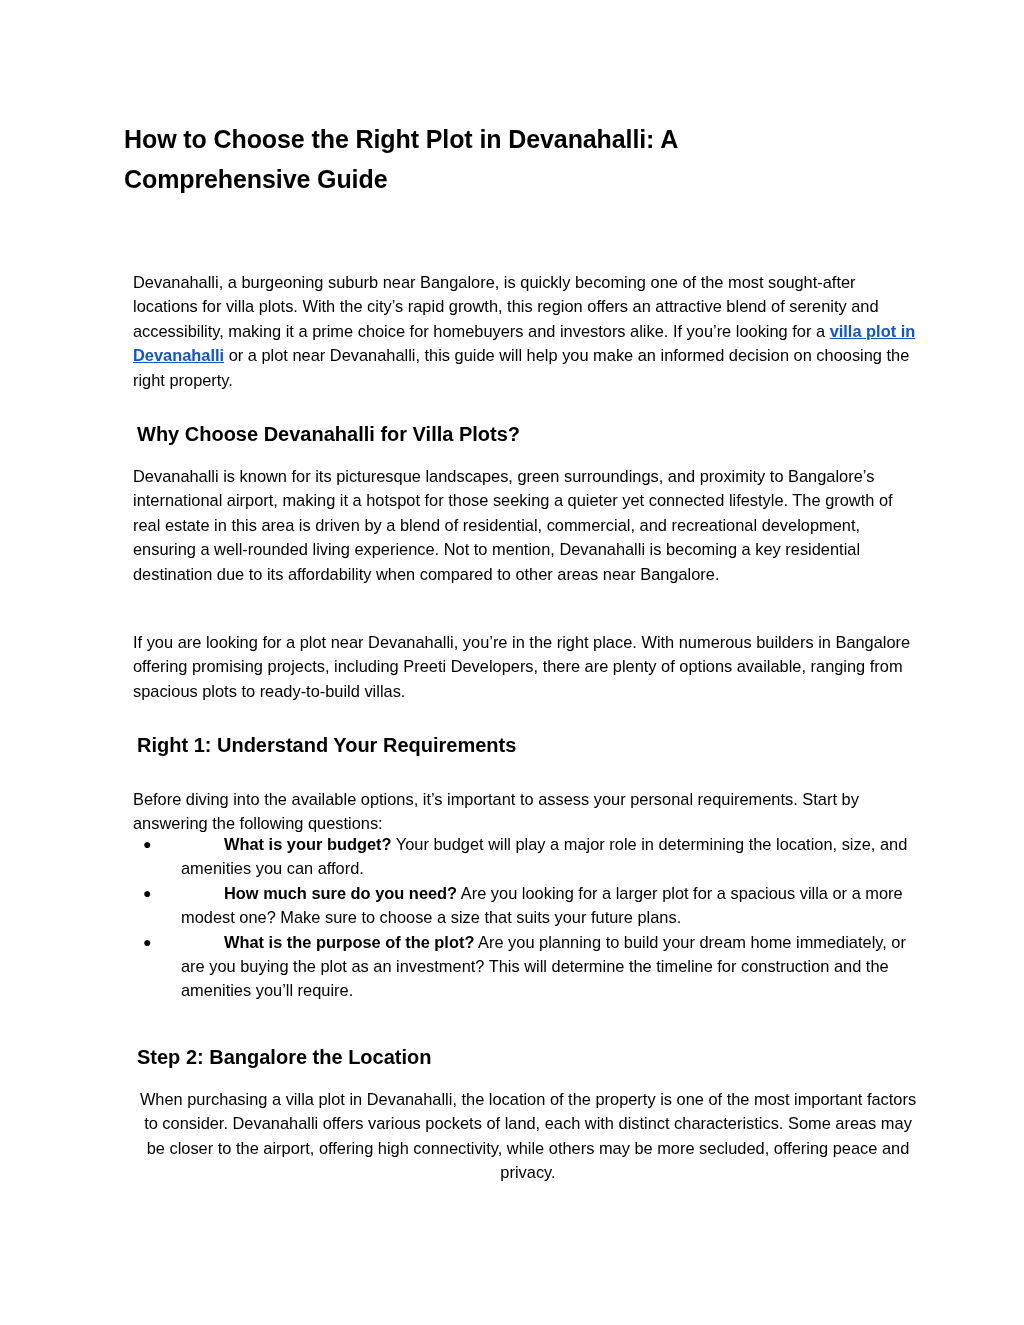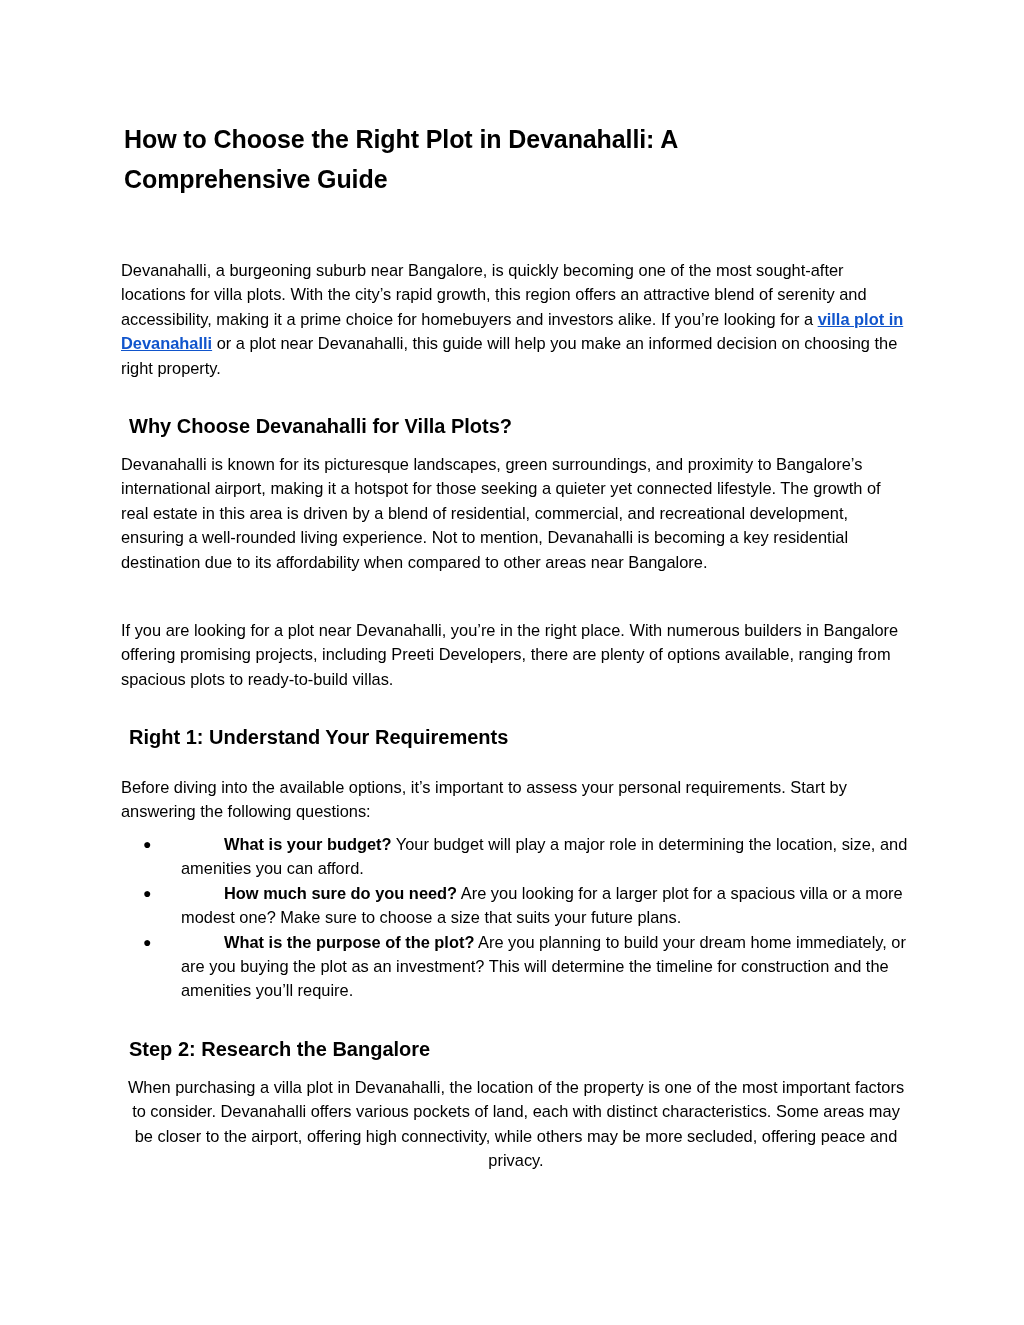--- a/index.html
+++ b/index.html
@@ -1,22 +1,22 @@
 <!DOCTYPE html>
 <html><head>
 <meta charset="utf-8">
 <style>
   html, body { margin: 0; padding: 0; background: #ffffff; }
   body { width: 1024px; height: 1325px; position: relative; overflow: hidden;
          font-family: "Liberation Sans", "DejaVu Sans", sans-serif; color: #000; }
   .page { position: absolute; left: 121px; top: 0; width: 790px; }
   h1 { position: absolute; top: 119px; left: 3px; margin: 0; font-size: 25px; font-weight: bold;
        line-height: 40px; width: 700px; letter-spacing: -0.1px; }
-  h2 { margin: 8px; font-size: 20px; font-weight: bold; line-height: 26px; position: absolute; left: 0; }
-  p { margin: 0; font-size: 16.4px; line-height: 24.4px; position: absolute; left: 0; width: 790px; }
+  h2 { margin: 16px; font-size: 20px; font-weight: bold; line-height: 26px; position: absolute; left: 0; }
+  p { margin: 12px; font-size: 16.4px; line-height: 24.4px; position: absolute; left: 0; width: 790px; }
   a.link { color: #1155cc; font-weight: bold; text-decoration: underline; }
   ul { position: absolute; left: 0; margin: 0; padding: 0; list-style: none; width: 790px; }
   ul li { position: relative; padding-left: 60px; font-size: 16.4px; line-height: 24.4px; }
   ul li .bullet { position: absolute; left: 22px; top: 0; font-size: 14px; }
   ul li b { font-weight: bold; margin-left: 43px; }
 </style>
 </head>
 <body>
 
 <div class="page">
@@ -30,15 +30,15 @@
 
   <h2 style="top:716px;">Right 1: Understand Your Requirements</h2>
   <p style="top:775px;">Before diving into the available options, it’s important to assess your personal requirements. Start by answering the following questions:</p>
 
   <ul style="top:832px;">
     <li><span class="bullet">●</span><b>What is your budget?</b><span> Your budget will play a major role in determining the location, size, and amenities you can afford.</span></li>
     <li><span class="bullet">●</span><b>How much sure do you need?</b><span> Are you looking for a larger plot for a spacious villa or a more modest one? Make sure to choose a size that suits your future plans.</span></li>
     <li><span class="bullet">●</span><b>What is the purpose of the plot?</b><span> Are you planning to build your dream home immediately, or are you buying the plot as an investment? This will determine the timeline for construction and the amenities you’ll require.</span></li>
   </ul>
 
-  <h2 style="top:1028px;">Step 2: Research the Bangalore</h2>
+  <h2 style="top:1028px;">Step 2: Bangalore the Location</h2>
   <p style="top:1075px;text-align:center;">When purchasing a villa plot in Devanahalli, the location of the property is one of the most important factors to consider. Devanahalli offers various pockets of land, each with distinct characteristics. Some areas may be closer to the airport, offering high connectivity, while others may be more secluded, offering peace and privacy.</p>
 </div>
 
 </body></html>

